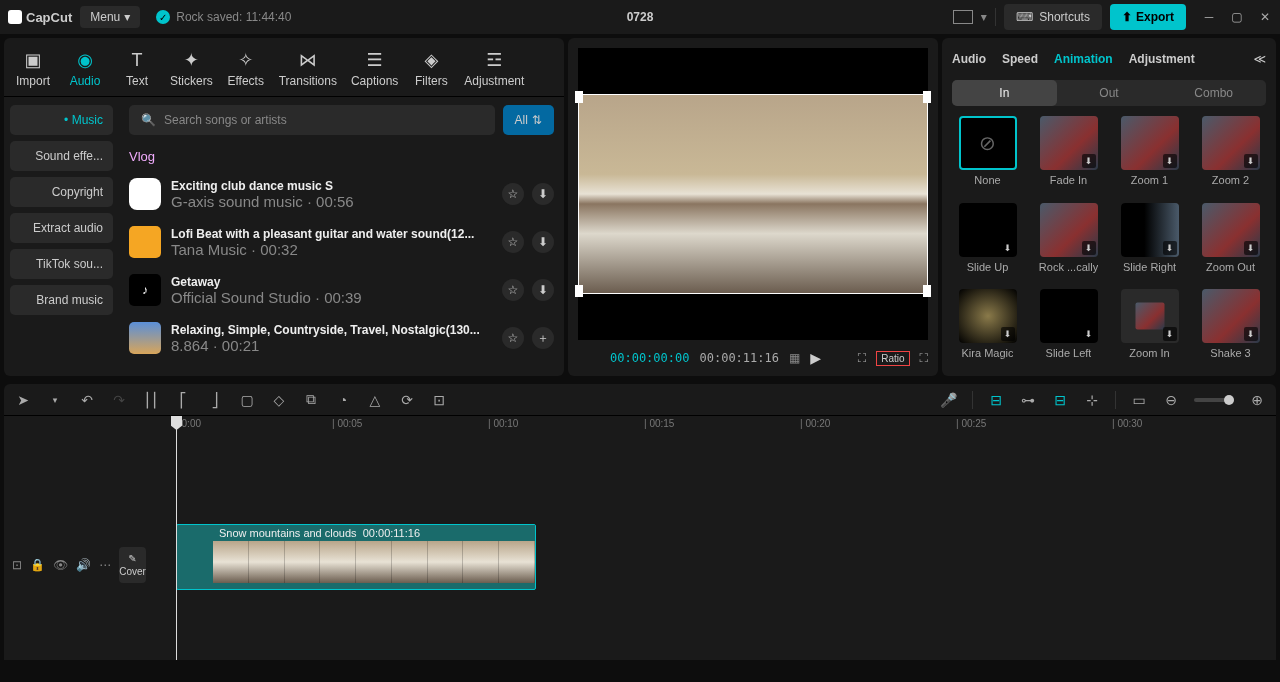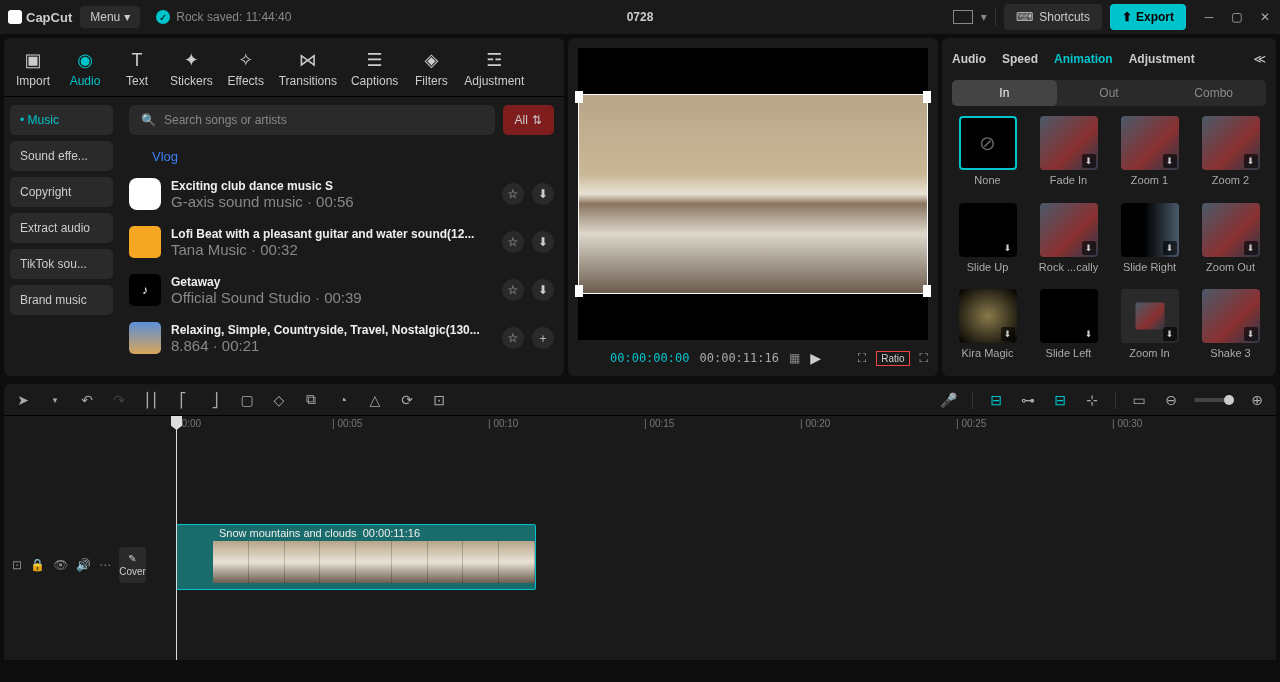--- a/index.html
+++ b/index.html
@@ -18,28 +18,28 @@
 .win-btn { width: 14px; height: 14px; display: flex; align-items: center; justify-content: center; cursor: pointer; color: #aaa; }
 .ratio-icon { width: 20px; height: 14px; border: 1px solid #888; display: inline-block; }
 
 .main-layout { display: flex; height: 346px; padding: 4px; gap: 4px; }
 .left-panel { width: 560px; background: #1a1a1a; border-radius: 6px; display: flex; flex-direction: column; }
 .top-tabs { display: flex; padding: 8px 4px 4px; gap: 2px; border-bottom: 1px solid #000; }
 .top-tab { display: flex; flex-direction: column; align-items: center; gap: 4px; padding: 4px 6px; cursor: pointer; color: #ccc; min-width: 50px; }
 .top-tab.active { color: #00c4cc; }
 .top-tab-icon { width: 20px; height: 20px; display: flex; align-items: center; justify-content: center; font-size: 18px; }
 .left-content { display: flex; flex: 1; overflow: hidden; }
-.sidebar { width: 115px; padding: 8px 6px; display: flex; flex-direction: column; gap: 6px; }
+.sidebar { width: 115px; padding: 8px 6px; display: flex; flex-direction: column; gap: 6px; text-align: right; }
 .sidebar-item { background: #2a2a2a; padding: 8px 10px; border-radius: 5px; cursor: pointer; color: #ccc; white-space: nowrap; overflow: hidden; text-overflow: ellipsis; }
 .sidebar-item.active { color: #00c4cc; }
 .audio-content { flex: 1; padding: 8px 10px; display: flex; flex-direction: column; gap: 10px; }
 .search-row { display: flex; gap: 8px; }
 .search-box { flex: 1; background: #2a2a2a; border-radius: 5px; padding: 8px 12px; display: flex; align-items: center; gap: 8px; color: #888; }
-.all-btn { background: #7f1d1d; padding: 8px 12px; border-radius: 5px; display: flex; align-items: center; gap: 4px; }
-.section-title { color: #3b82f6; font-size: 13px; margin-top: 4px; margin-left: 23px; }
+.all-btn { background: #0369a1; padding: 8px 12px; border-radius: 5px; display: flex; align-items: center; gap: 4px; }
+.section-title { color: #f0abfc; font-size: 13px; margin-top: 4px; }
 .audio-list { display: flex; flex-direction: column; gap: 8px; }
 .audio-item { display: flex; align-items: center; gap: 10px; padding: 4px 0; }
 .audio-thumb { width: 32px; height: 32px; border-radius: 5px; flex-shrink: 0; }
 .audio-info { flex: 1; min-width: 0; }
 .audio-title { color: #eee; font-weight: 600; white-space: nowrap; overflow: hidden; text-overflow: ellipsis; font-size: 12px; }
 .audio-meta { color: #888; font-size: 15px; margin-top: 0; }
 .audio-actions { display: flex; gap: 8px; }
 .icon-btn { width: 22px; height: 22px; background: #2a2a2a; border-radius: 50%; display: flex; align-items: center; justify-content: center; cursor: pointer; font-size: 12px; color: #ccc; }
 
 .player-panel { width: 370px; background: #1a1a1a; border-radius: 6px; display: flex; flex-direction: column; padding: 10px; }

